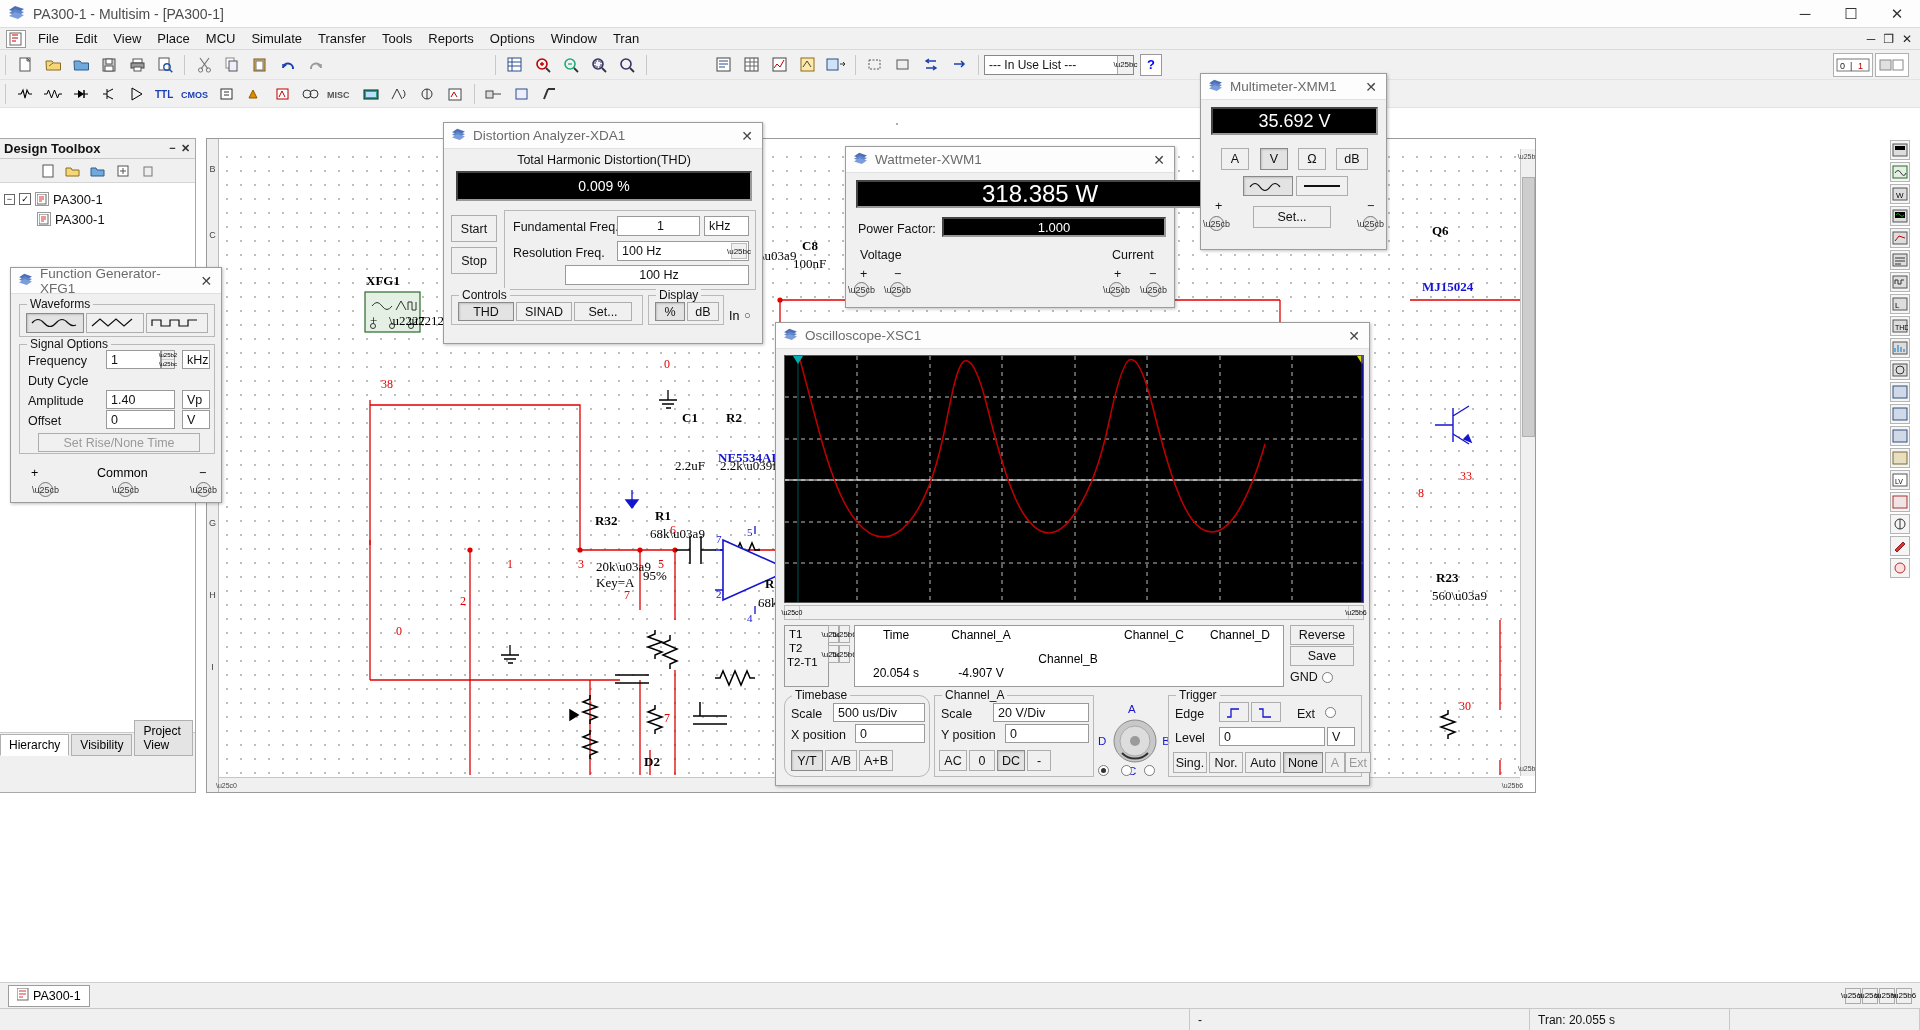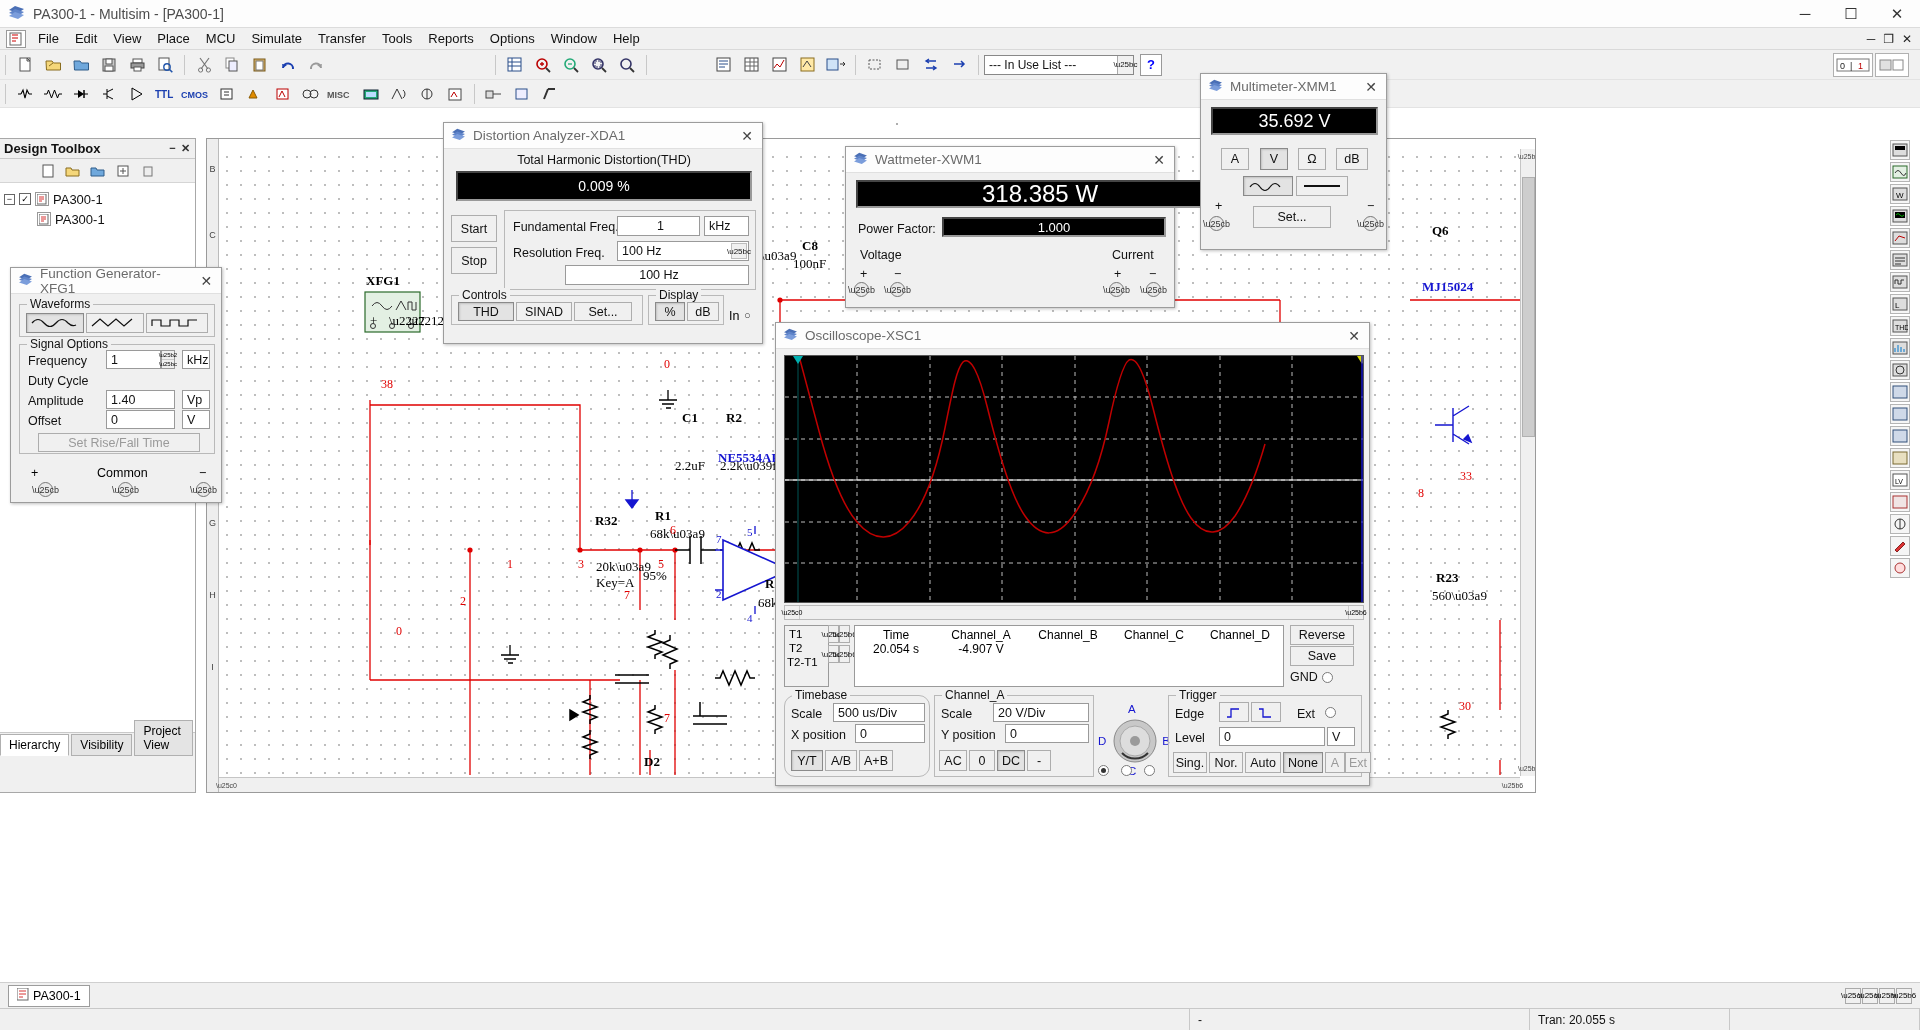--- a/index.html
+++ b/index.html
@@ -213,21 +213,21 @@
     <div class="mi">Edit</div>
     <div class="mi">View</div>
     <div class="mi">Place</div>
     <div class="mi">MCU</div>
     <div class="mi">Simulate</div>
     <div class="mi">Transfer</div>
     <div class="mi">Tools</div>
     <div class="mi">Reports</div>
     <div class="mi">Options</div>
     <div class="mi">Window</div>
-    <div class="mi">Help</div>
+    <div class="mi">Tran</div>
     <div class="right-ctrl">
       <span>─</span>
       <span>❐</span>
       <span>✕</span>
     </div>
   </div>
 
   <div class="toolbar tb1">
     <div class="tsep"></div>
     <div class="tbtn">
@@ -960,21 +960,21 @@
       <div class="fld dis" style="position:absolute; left:162px; top:25px; width:28px; height:19px;">%</div>
 
       <span class="lab" style="position:absolute; left:8px; top:49px;">Amplitude</span>
       <div class="fld" style="position:absolute; left:86px; top:45px; width:69px; height:19px;">1.40</div>
       <div class="fld" style="position:absolute; left:162px; top:45px; width:28px; height:19px;">Vp</div>
 
       <span class="lab" style="position:absolute; left:8px; top:69px;">Offset</span>
       <div class="fld" style="position:absolute; left:86px; top:65px; width:69px; height:19px;">0</div>
       <div class="fld" style="position:absolute; left:162px; top:65px; width:28px; height:19px;">V</div>
 
-      <div class="btnw" style="position:absolute; left:18px; top:88px; width:162px; height:19px; color:#9a9a9a;">Set Rise/Fall Time</div>
+      <div class="btnw" style="position:absolute; left:18px; top:88px; width:162px; height:19px; color:#9a9a9a;">Set Rise/None Time</div>
     </div>
 
     <div style="position:absolute; left:20px; top:198px; font-size:12.5px;">+</div>
     <div style="position:absolute; left:86px; top:198px; font-size:12.5px;">Common</div>
     <div style="position:absolute; left:188px; top:198px; font-size:12.5px;">−</div>
     <div class="term" style="position:absolute; left:27px; top:214px;">\u25cb</div>
     <div class="term" style="position:absolute; left:107px; top:214px;">\u25cb</div>
     <div class="term" style="position:absolute; left:185px; top:214px;">\u25cb</div>
   </div>
 
@@ -1162,21 +1162,21 @@
     </div>
     <div style="position:absolute; left:52px; top:322px; width:22px; height:20px; display:flex;">
       <div class="btnw" style="width:11px;height:18px;font-size:8px;">\u25c0</div>
       <div class="btnw" style="width:11px;height:18px;font-size:8px;">\u25b6</div>
     </div>
 
     <div style="position:absolute; left:78px; top:302px; width:430px; height:62px; background:#fff; border:1px solid #9a9a9a; font-size:12px;">
       <div style="display:flex; padding-top:2px;">
         <div style="width:82px; text-align:center;">Time</div>
         <div style="width:88px; text-align:center;">Channel_A</div>
-        <div style="width:86px; text-align:center;">Channel_B</div>
+        <div style="width:86px; text-align:center;margin-top:24px;">Channel_B</div>
         <div style="width:86px; text-align:center;">Channel_C</div>
         <div style="width:86px; text-align:center;">Channel_D</div>
       </div>
       <div style="display:flex;">
         <div style="width:82px; text-align:center;">20.054 s</div>
         <div style="width:88px; text-align:center;">-4.907 V</div>
         <div style="width:86px;"></div>
         <div style="width:86px;"></div>
         <div style="width:86px;"></div>
       </div>

